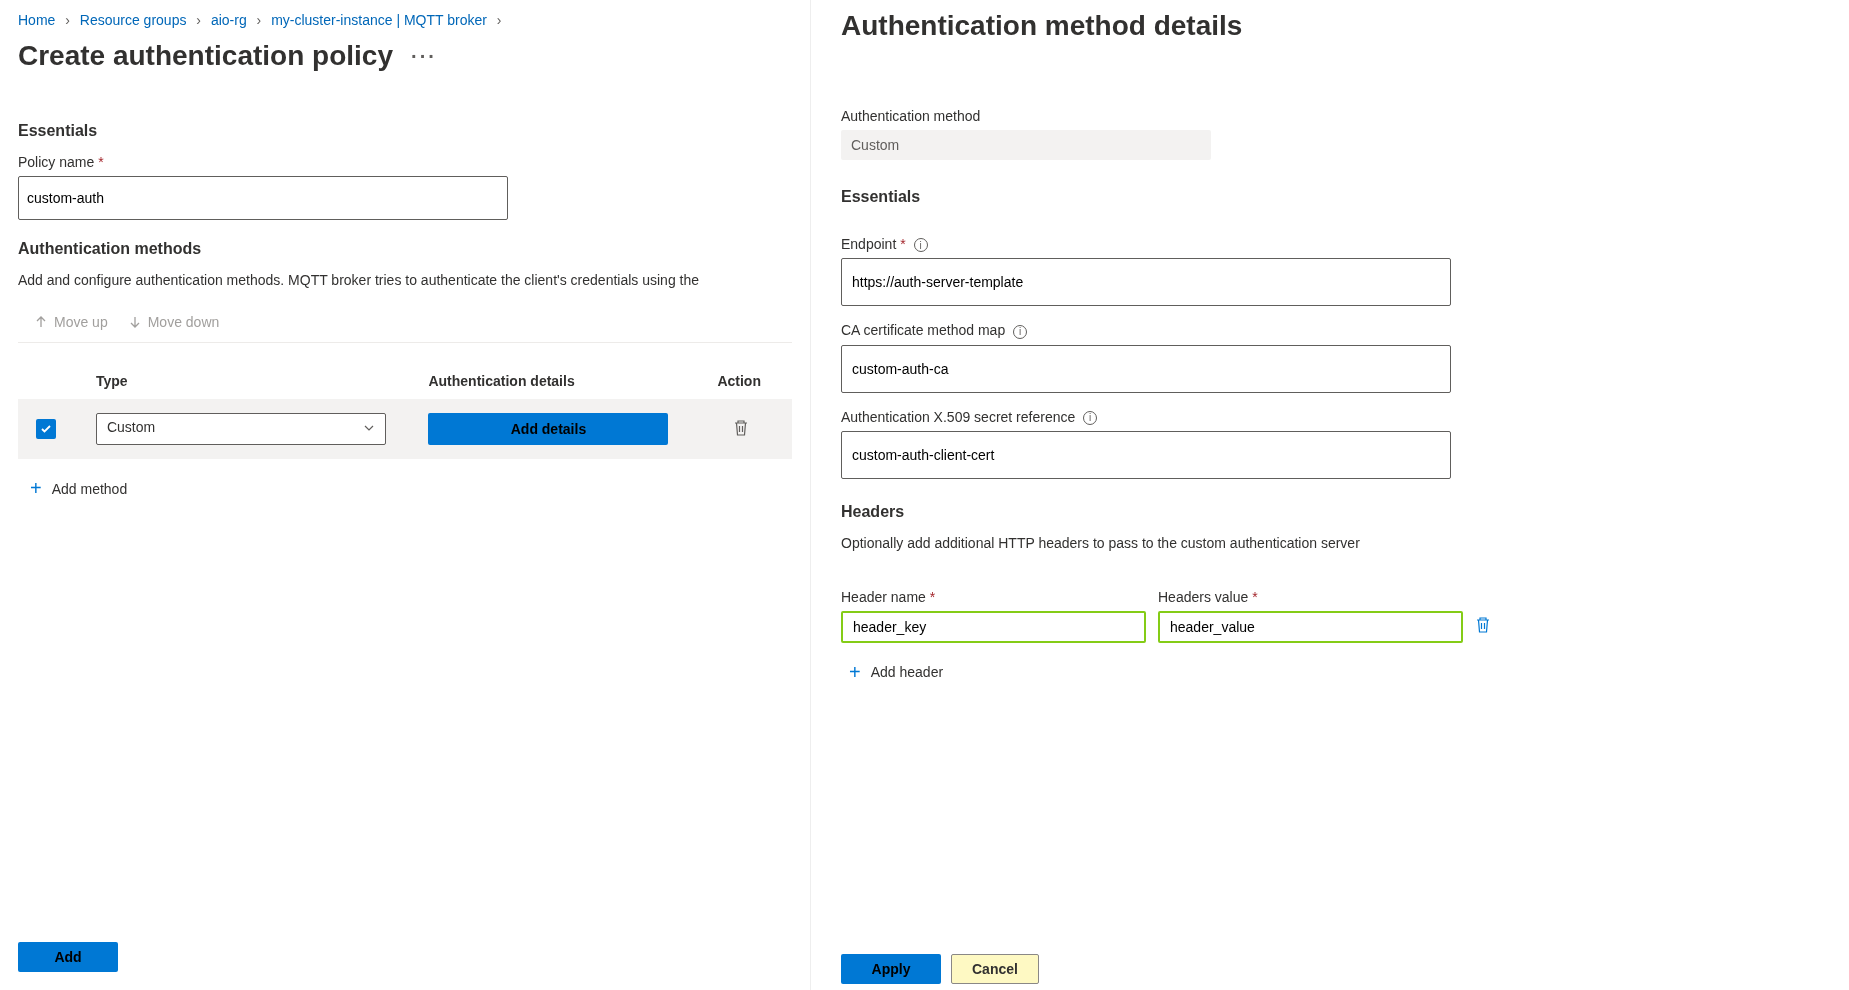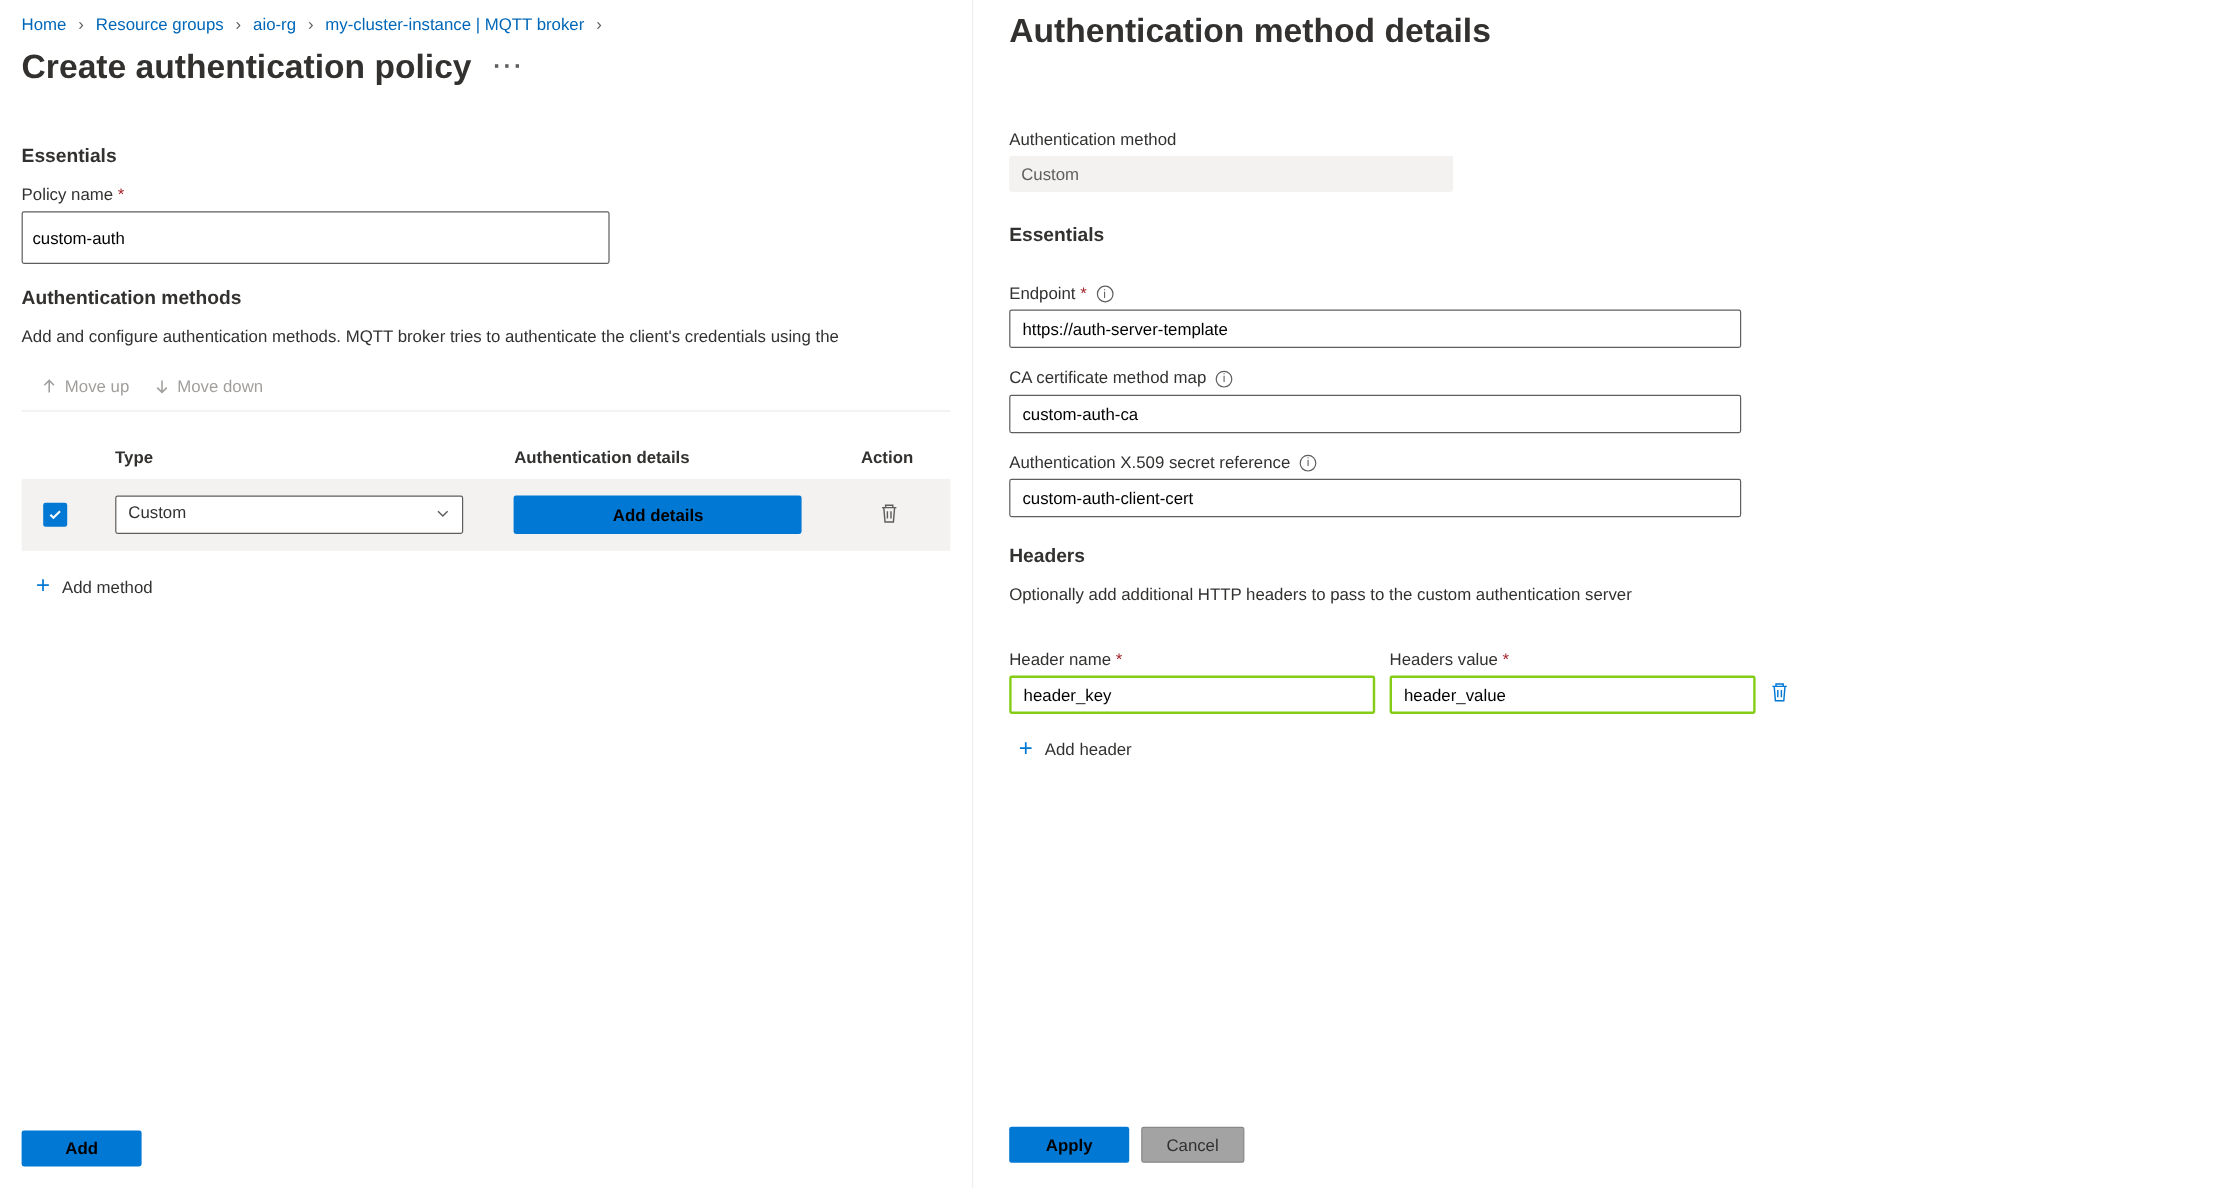--- a/index.html
+++ b/index.html
@@ -15,21 +15,21 @@
     }
     .left-panel {
       width: 810px;
       padding: 12px 18px 18px 18px;
       position: relative;
       display: flex;
       flex-direction: column;
     }
     .right-panel {
       flex: 1;
-      padding: 10px 30px 21px 30px;
+      padding: 10px 30px 6px 30px;
       position: relative;
       display: flex;
       flex-direction: column;
       border-left: 1px solid #eee;
     }
     .breadcrumb {
       font-size: 14px;
       margin-bottom: 12px;
     }
     .breadcrumb a {
@@ -164,25 +164,25 @@
     }
     .add-link .plus { color: #0078d4; font-size: 20px; font-weight: 400; }
     .footer-bar {
       margin-top: auto;
       padding-top: 20px;
       display: flex;
       gap: 10px;
     }
     .footer-bar .primary-btn { min-width: 100px; }
     .secondary-btn {
-      background: #a3a3a3;
+      background: #fef9c3;
       border: 1px solid #8a8886;
       padding: 6px 20px;
       font-size: 14px;
-      font-weight: 400;
+      font-weight: 700;
       border-radius: 2px;
       cursor: pointer;
       color: #323130;
     }
     
     .right-panel h1.details-title {
       font-size: 28px;
       font-weight: 600;
       margin-bottom: 50px;
       color: #323130;
@@ -191,21 +191,21 @@
     .readonly-box {
       background: #f3f2f1;
       color: #605e5c;
       padding: 7px 10px;
       border-radius: 2px;
       width: 370px;
       font-size: 14px;
     }
     .right-input {
       width: 610px;
-      height: 32px;
+      height: 48px;
       border: 1px solid #605e5c;
       border-radius: 2px;
       padding: 5px 10px;
       font-size: 14px;
       font-family: inherit;
     }
     .info-icon {
       display: inline-flex;
       width: 14px; height: 14px;
       border: 1px solid #605e5c;

